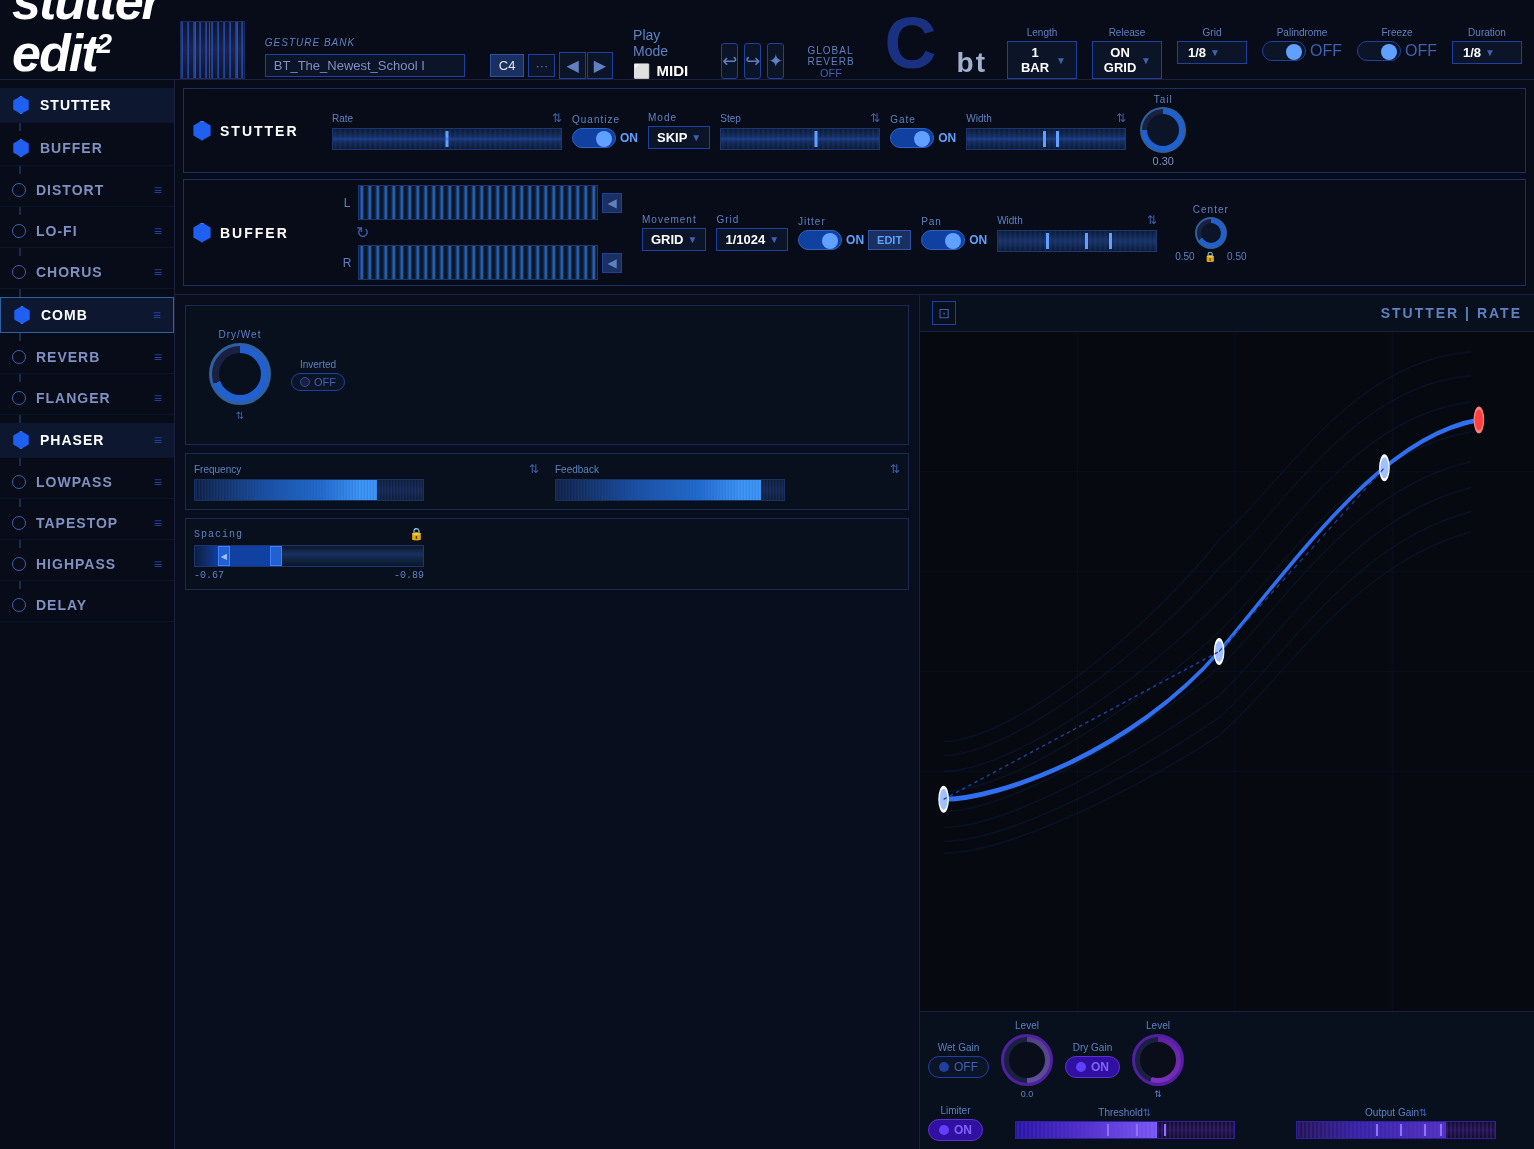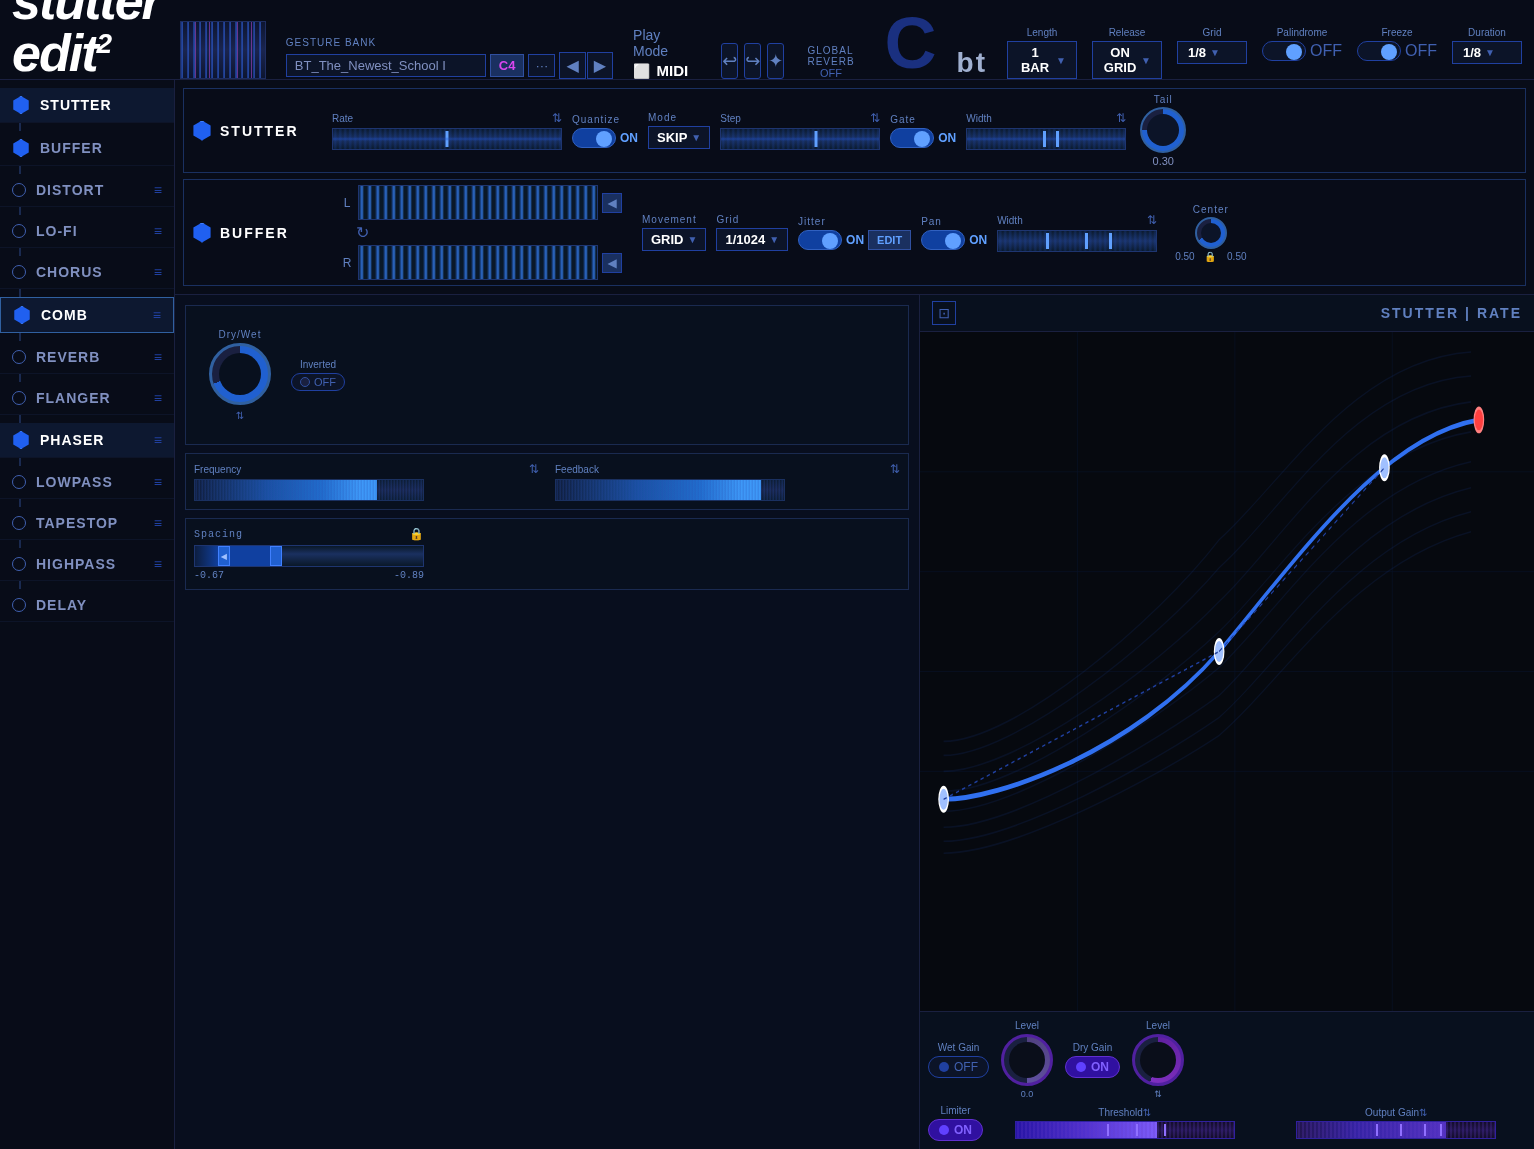--- a/index.html
+++ b/index.html
@@ -56,20 +56,21 @@
       display: flex;
       flex-direction: column;
       margin-right: 20px;
     }
     .gesture-bank-label {
       font-size: 10px;
       color: #6080c0;
       text-transform: uppercase;
       letter-spacing: 1px;
       margin-bottom: 2px;
+      font-style: italic;
     }
     .gesture-bank-name {
       background: #0c1428;
       border: 1px solid #2040a0;
       color: #fff;
       font-size: 16px;
       font-weight: bold;
       padding: 4px 10px;
       display: flex;
       align-items: center;
@@ -87,24 +88,25 @@
       background: #0c1428;
       border: 1px solid #2040a0;
       color: #8090c0;
       font-size: 13px;
       padding: 3px 8px;
       min-width: 200px;
     }
     .preset-key {
       background: #1a3060;
       border: 1px solid #3050a0;
-      color: #d946ef;
+      color: #e5e5e5;
       font-size: 13px;
       padding: 3px 8px;
-      font-weight: bold;
+      font-weight: normal;
+      margin-left: 21px;
     }
     .preset-dots {
       background: #0c1428;
       border: 1px solid #2040a0;
       color: #6080c0;
       padding: 3px 6px;
       font-size: 13px;
     }
     .preset-arrows {
       display: flex; gap: 1px;

